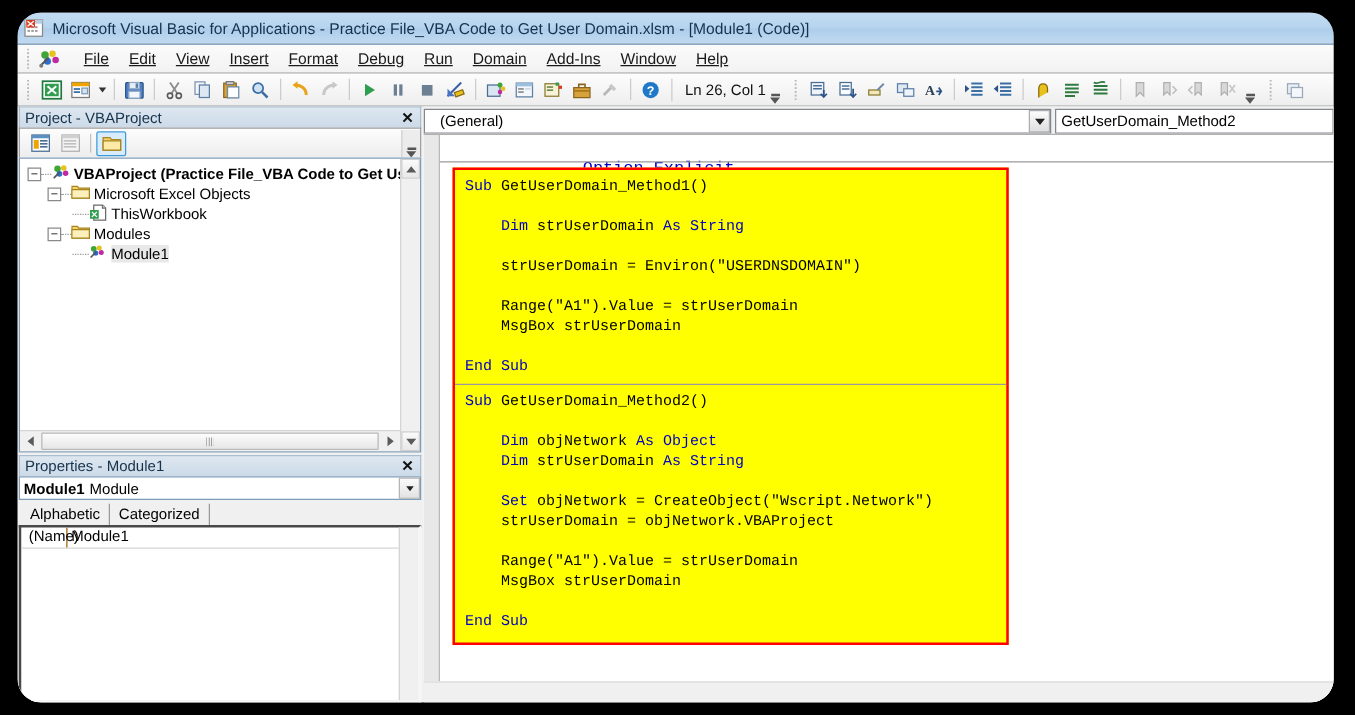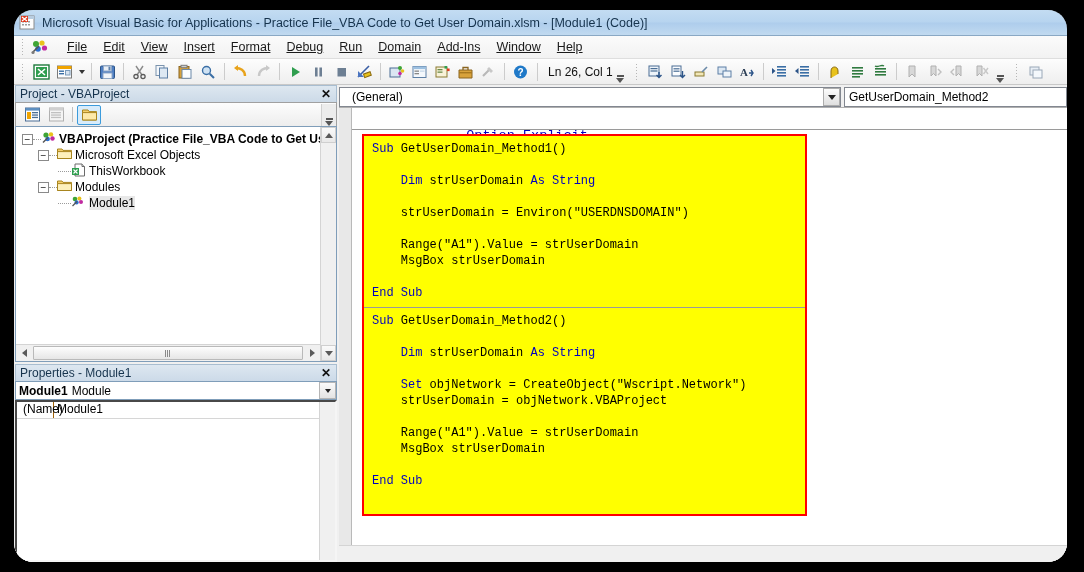--- a/index.html
+++ b/index.html
@@ -741,20 +741,24 @@
 
         <div class="prop-select">
           <b>Module1</b>
           <span style="width:4px;"></span>
           <span>Module</span>
           <span class="combo-btn">
             <span style="border-left:3.5px solid transparent;border-right:3.5px solid transparent;border-top:4px solid #222;"></span>
           </span>
         </div>
 
+        <div class="tabs">
+          <span class="tab active">Alphabetic</span>
+          <span class="tab">Categorized</span>
+        </div>
 
         <div class="prop-grid">
           <div class="pg-body">
             <div class="pg-row">
               <span class="pg-key">(Name)</span>
               <span class="pg-val">Module1</span>
             </div>
           </div>
           <div class="pg-scroll"></div>
         </div>
@@ -792,20 +796,21 @@
               <div class="codeline"><span class="pln">    Range("A1").Value = strUserDomain</span></div>
               <div class="codeline"><span class="pln">    MsgBox strUserDomain</span></div>
               <div class="codeline">&nbsp;</div>
               <div class="codeline"><span class="kw">End Sub</span></div>
 
               <div class="hl-divider"></div>
               <div style="height:5px;"></div>
 
               <div class="codeline"><span class="kw">Sub</span><span class="pln"> GetUserDomain_Method2()</span></div>
               <div class="codeline">&nbsp;</div>
+              <div class="codeline"><span class="kw">    Dim</span><span class="pln"> objNetwork </span><span class="kw">As Object</span></div>
               <div class="codeline"><span class="kw">    Dim</span><span class="pln"> strUserDomain </span><span class="kw">As String</span></div>
               <div class="codeline">&nbsp;</div>
               <div class="codeline"><span class="kw">    Set</span><span class="pln"> objNetwork = CreateObject("Wscript.Network")</span></div>
               <div class="codeline"><span class="pln">    strUserDomain = objNetwork.VBAProject</span></div>
               <div class="codeline">&nbsp;</div>
               <div class="codeline"><span class="pln">    Range("A1").Value = strUserDomain</span></div>
               <div class="codeline"><span class="pln">    MsgBox strUserDomain</span></div>
               <div class="codeline">&nbsp;</div>
               <div class="codeline"><span class="kw">End Sub</span></div>
             </div>

